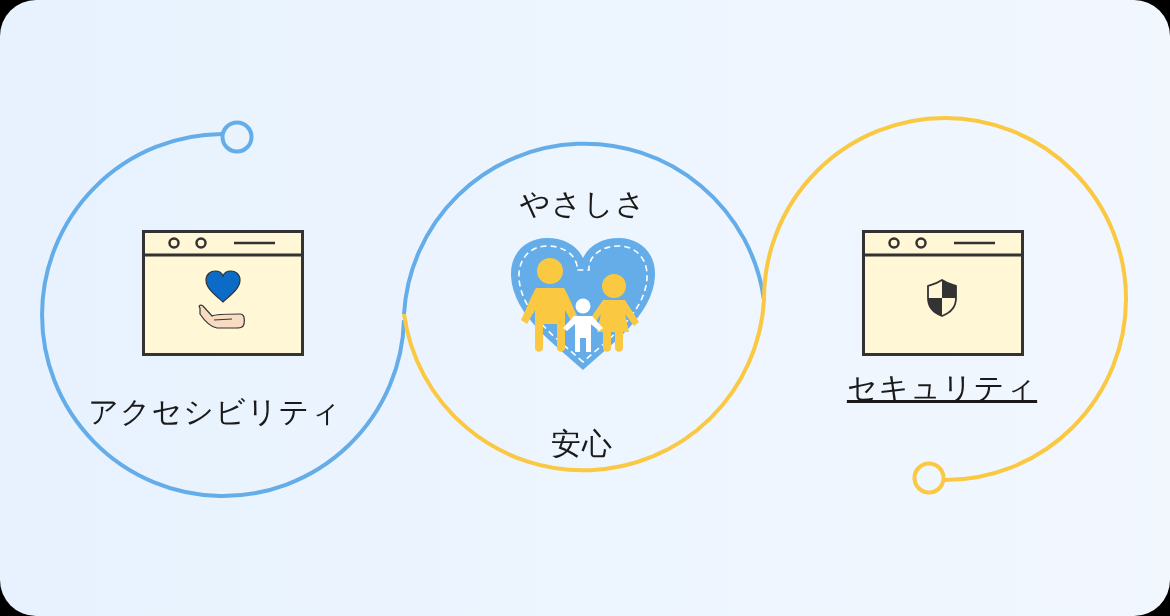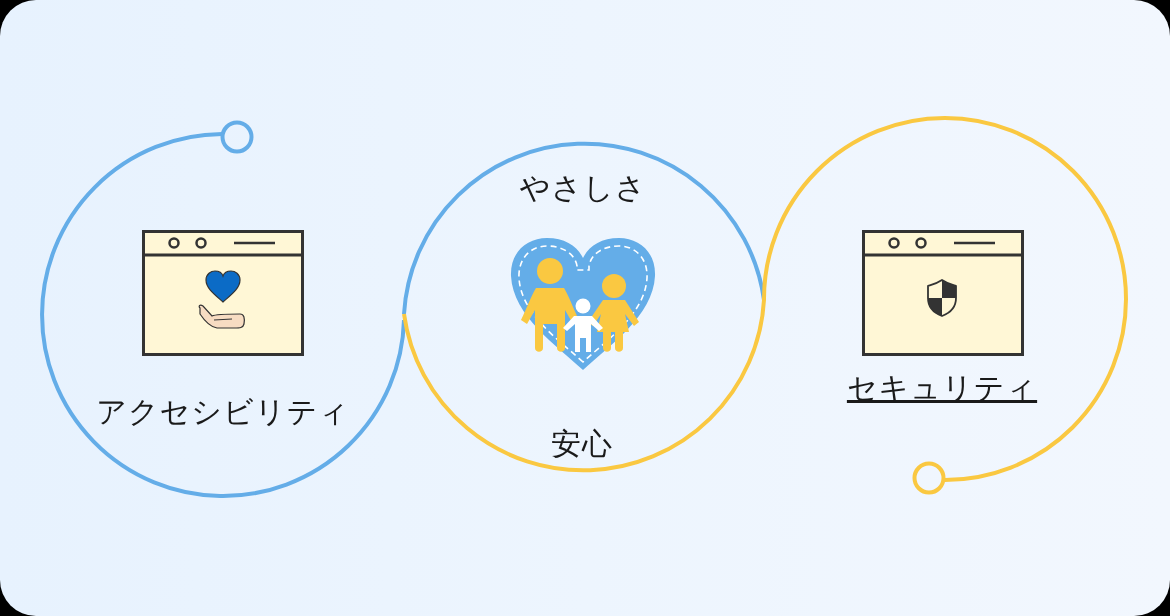--- a/index.html
+++ b/index.html
@@ -42,23 +42,23 @@
     <line x1="1.5" y1="25" x2="160.5" y2="25" stroke="#333" stroke-width="3"></line>
     <circle cx="32" cy="13" r="4.5" fill="none" stroke="#333" stroke-width="2.5"></circle>
     <circle cx="59" cy="13" r="4.5" fill="none" stroke="#333" stroke-width="2.5"></circle>
     <line x1="92" y1="13" x2="133" y2="13" stroke="#333" stroke-width="2.5"></line>
 
     <path d="M 81 72 C 72 64 64 58 64 50 C 64 44 69 41 73 41 C 77 41 80 43 81 46 C 82 43 85 41 89 41 C 93 41 98 44 98 50 C 98 58 90 64 81 72 Z" fill="#0B6BC6" stroke="#333" stroke-width="1.2"></path>
 
     <path d="M 58 78 C 56 76 58 74 61 76 L 70 86 C 74 84 88 84 98 84 C 102 84 103 88 102 94 C 101 98 98 98 92 98 L 75 98 C 68 97 62 90 58 84 Z" fill="#F7DCC2" stroke="#333" stroke-width="1.2"></path>
     <path d="M 72 90 L 90 89" stroke="#333" stroke-width="1" fill="none"></path>
   </svg>
-  <div class="label" style="left:223px; top:392px;">アクセシビリティ</div>
+  <div class="label" style="left:215px; top:392px;">アクセシビリティ</div>
 
-  <div class="label" style="left:583px; top:168px;">やさしさ</div>
+  <div class="label" style="left:583px; top:184px;">やさしさ</div>
   <svg class="icon" style="left:507px; top:236px;" width="152" height="136" viewBox="0 0 152 136">
     <path d="M 76 134 C 50 110 6 80 4 40 C 3 16 20 2 40 2 C 58 2 70 10 76 22 C 82 10 94 2 112 2 C 132 2 149 16 148 40 C 146 80 102 110 76 134 Z" fill="#64ADE8"></path>
     <path d="M 76 126 C 52 104 14 78 12 42 C 11 22 24 10 40 10 C 56 10 68 18 70 30 L 70 34 L 82 34 L 82 30 C 84 18 96 10 112 10 C 128 10 141 22 140 42 C 138 78 100 104 76 126 Z" fill="none" stroke="#fff" stroke-width="1.6" stroke-dasharray="6 4"></path>
 
     <g fill="#FAC841">
       <circle cx="43" cy="35" r="13"></circle>
       <path d="M 29 52 L 57 52 C 62 60 66 72 72 84 L 66 88 L 58 74 L 58 112 C 58 117 50 117 50 112 L 50 88 L 36 88 L 36 112 C 36 117 28 117 28 112 L 28 74 L 20 88 L 14 84 C 20 72 24 60 29 52 Z"></path>
     </g>
 
     <g fill="#FAC841">

